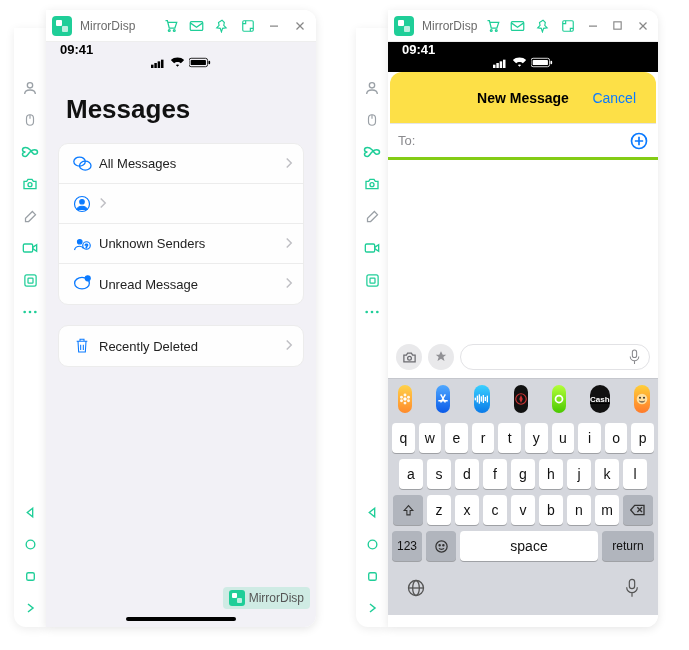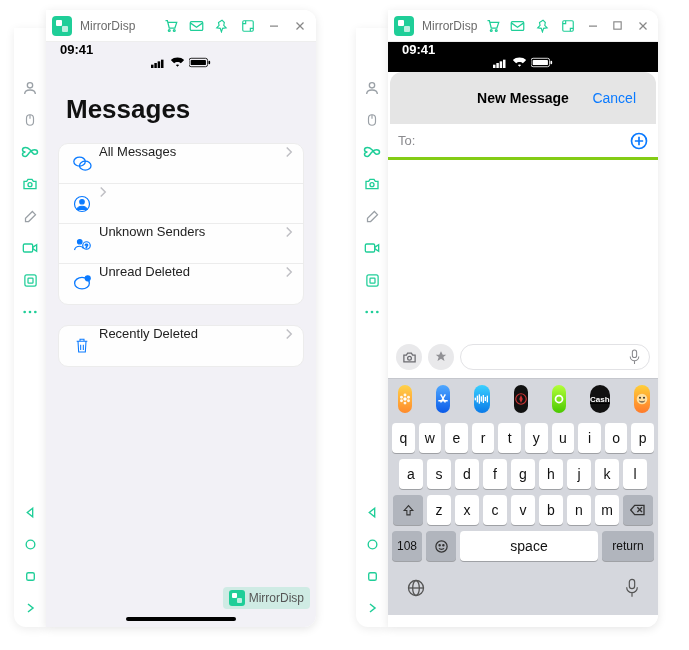--- a/index.html
+++ b/index.html
@@ -96,21 +96,21 @@
   .st-icons svg { display:block; }
   .messages-title {
     font-size:26px; font-weight:700; padding:22px 0 18px 20px; color:#111;
   }
   .filter-group {
     background:#fefefe; border-radius:10px; margin:0 12px;
     border:1px solid #ececec;
   }
   .filter-group.mt { margin-top:20px; }
   .filter-row {
-    display:flex; height:40px; cursor:pointer;
+    display:flex; align-items:center; height:40px; cursor:pointer;
     border-bottom:1px solid #ececec; padding-left:6px;
   }
   .filter-row:last-child { border-bottom:none; }
   .filter-row .fi-icon {
     width:34px; display:flex; align-items:center; justify-content:center;
   }
   .filter-row .fi-label {
     flex:1; font-size:13px; color:#222;
   }
   .filter-row .fi-chevron {
@@ -128,21 +128,21 @@
     font-size:12px; color:#555; font-weight:500;
   }
   .watermark .wm-logo { width:16px; height:16px; }
 
   
   .phone-right { background:#fff; }
   .nm-header {
     height:52px; display:flex; align-items:center; justify-content:center;
     position:relative;
     border-bottom:1px solid #e5e5e5;
-    background:#e5e5e5;
+    background:#fde047;
     border-top-left-radius:12px; border-top-right-radius:12px;
     margin:0 2px;
   }
   .nm-header .nm-title { font-size:14px; font-weight:600; }
   .nm-header .nm-cancel {
     position:absolute; right:20px; color:#0a7aff; font-size:14px; cursor:pointer;
   }
   .to-row {
     display:flex; align-items:center; height:36px;
     border-bottom:3px solid #84cc16; padding:0 8px 0 10px;
@@ -382,21 +382,21 @@
                 <path d="M2 2l6 6-6 6"></path>
               </svg></span>
         </div>
         <div class="filter-row">
           <span class="fi-icon">
               <svg width="20" height="18" viewBox="0 0 24 22" fill="none" stroke="#0a7aff" stroke-width="1.6">
                 <ellipse cx="12" cy="10" rx="9" ry="7"></ellipse>
                 <circle cx="19" cy="4" r="3" fill="#0a7aff"></circle>
               </svg>
             </span>
-          <span class="fi-label">Unread Deleted</span>
+          <span class="fi-label">Unread Message</span>
           <span class="fi-chevron"><svg width="8" height="12" viewBox="0 0 10 16" fill="none" stroke="currentColor" stroke-width="2">
                 <path d="M2 2l6 6-6 6"></path>
               </svg></span>
         </div>
       </div>
 
       <div class="filter-group mt">
         <div class="filter-row">
           <span class="fi-icon">
               <svg width="16" height="18" viewBox="0 0 24 26" fill="none" stroke="#0a7aff" stroke-width="1.6">
@@ -702,21 +702,21 @@
           <span class="kb-key">m</span>
           <span class="kb-key dark wide">
               <svg width="16" height="12" viewBox="0 0 24 18" fill="none" stroke="#333" stroke-width="2">
                 <path d="M7 2h14v14H7l-6-7z"></path>
                 <line x1="11" y1="5" x2="18" y2="12"></line>
                 <line x1="18" y1="5" x2="11" y2="12"></line>
               </svg>
             </span>
         </div>
         <div class="kb-row">
-          <span class="kb-key num">108</span>
+          <span class="kb-key num">123</span>
           <span class="kb-key dark wide">
               <svg width="15" height="15" viewBox="0 0 24 24" fill="none" stroke="#333" stroke-width="2">
                 <circle cx="12" cy="12" r="9"></circle>
                 <circle cx="9" cy="10" r="1" fill="#333"></circle>
                 <circle cx="15" cy="10" r="1" fill="#333"></circle>
                 <path d="M8 15c2 2 6 2 8 0"></path>
               </svg>
             </span>
           <span class="kb-key space" style="font-size:14px">space</span>
           <span class="kb-key return">return</span>

